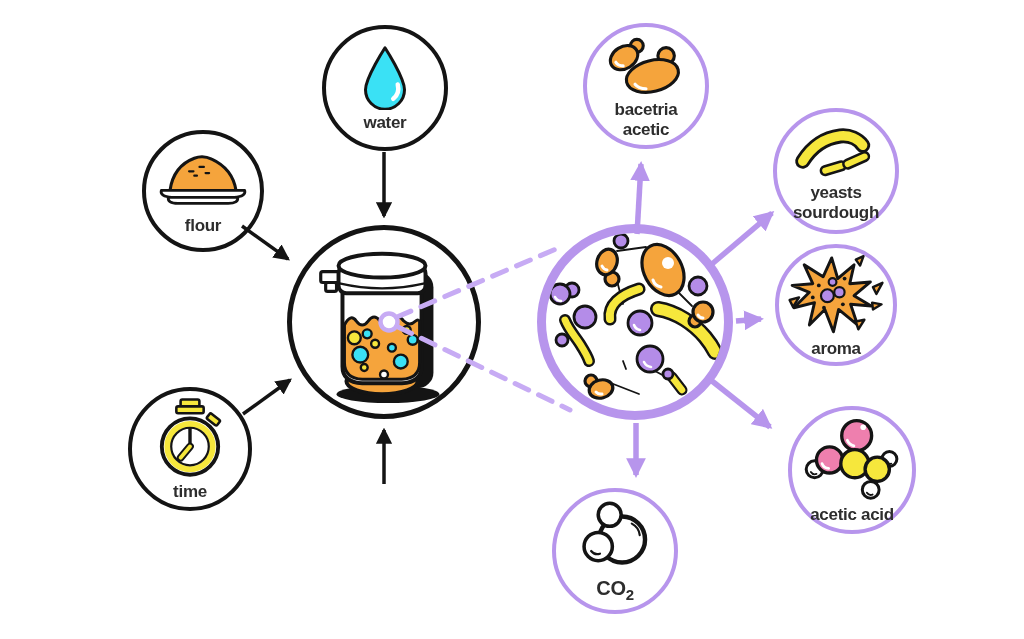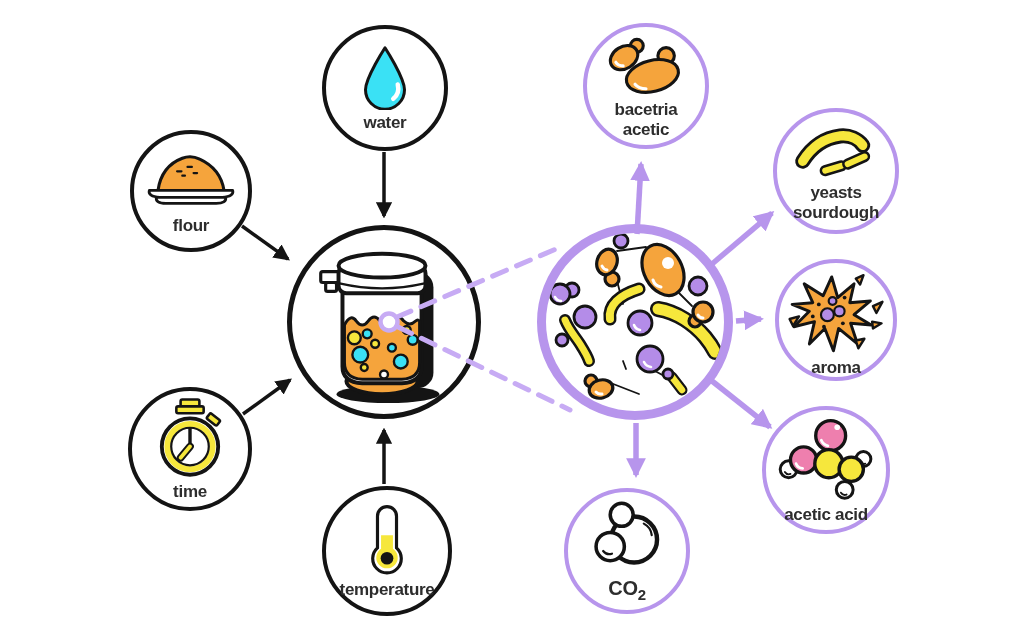--- a/index.html
+++ b/index.html
@@ -20,21 +20,21 @@
 <div class="stage">
 
   <div class="node blk" style="left:322px;top:25px;width:126px;height:126px;">
     <svg width="56" height="66" viewBox="0 0 70 88">
       <path d="M35 5 C35 5 9 45 9 61 A26 26 0 0 0 61 61 C61 45 35 5 35 5 Z" fill="#3ae1f5" stroke="#141414" stroke-width="4" stroke-linejoin="round"></path>
       <path d="M52 54 q3 12 -6 19" fill="none" stroke="#fff" stroke-width="6" stroke-linecap="round"></path>
     </svg>
     <div class="lbl">water</div>
   </div>
 
-  <div class="node blk" style="left:130px;top:130px;width:122px;height:122px;">
+  <div class="node blk" style="left:142px;top:130px;width:122px;height:122px;">
     <svg width="96" height="66" viewBox="0 0 108 76">
       <path d="M16 50 Q20 22 44 13 Q54 9 64 14 Q88 25 92 50 Z" fill="#f5a43c" stroke="#141414" stroke-width="3.5" stroke-linejoin="round"></path>
       <g stroke="#141414" stroke-width="2.6" stroke-linecap="round">
         <line x1="38" y1="28" x2="43" y2="28"></line>
         <line x1="50" y1="23" x2="55" y2="23"></line>
         <line x1="57" y1="30" x2="61" y2="30"></line>
         <line x1="44" y1="33" x2="47" y2="33"></line>
       </g>
       <path d="M6 50 L102 50 Q104 57 90 58 L18 58 Q4 57 6 50 Z" fill="#fff" stroke="#141414" stroke-width="3.2" stroke-linejoin="round"></path>
       <path d="M14 58 L94 58 Q95 65 83 65 L25 65 Q13 65 14 58 Z" fill="#fff" stroke="#141414" stroke-width="3.2" stroke-linejoin="round"></path>
@@ -50,28 +50,20 @@
       <circle cx="44" cy="58" r="33" fill="#fff" stroke="#141414" stroke-width="4.5"></circle>
       <circle cx="44" cy="58" r="26.5" fill="none" stroke="#f6e73c" stroke-width="7"></circle>
       <circle cx="44" cy="58" r="22" fill="none" stroke="#141414" stroke-width="2.6"></circle>
       <line x1="44" y1="58" x2="44" y2="37" stroke="#141414" stroke-width="4" stroke-linecap="round"></line>
       <line x1="44" y1="58" x2="33" y2="71" stroke="#141414" stroke-width="9" stroke-linecap="round"></line>
       <line x1="44" y1="58" x2="33" y2="71" stroke="#f6e73c" stroke-width="4.5" stroke-linecap="round"></line>
     </svg>
     <div class="lbl">time</div>
   </div>
 
-  <div class="node blk" style="left:322px;top:486px;width:130px;height:130px;">
-    <svg width="46" height="74" viewBox="0 0 58 92">
-      <path d="M17 16 A12 12 0 0 1 41 16 L41 56 A18 18 0 1 1 17 56 Z" fill="#fff" stroke="#141414" stroke-width="4" stroke-linejoin="round"></path>
-      <path d="M21.5 40 L36.5 40 L36.5 57 A13.5 13.5 0 1 1 21.5 57 Z" fill="#f6e73c"></path>
-      <circle cx="29" cy="69" r="8" fill="#141414"></circle>
-    </svg>
-    <div class="lbl">temperature</div>
-  </div>
 
   <div class="node blk" style="left:287px;top:225px;width:194px;height:194px;border-width:5px;">
     <svg width="160" height="173" viewBox="0 0 160 175">
       <rect x="52" y="36" width="78" height="118" rx="16" fill="#141414"></rect>
       <ellipse cx="84" cy="160" rx="52" ry="9" fill="#141414"></ellipse>
       <ellipse cx="78" cy="147" rx="36" ry="13" fill="#f5a43c" stroke="#141414" stroke-width="4"></ellipse>
       <rect x="16" y="36" width="20" height="11" rx="2" fill="#fff" stroke="#141414" stroke-width="3.2"></rect>
       <rect x="21" y="47" width="11" height="9" rx="2" fill="#fff" stroke="#141414" stroke-width="3.2"></rect>
       <path d="M38 56 L38 132 Q38 148 58 149 L98 149 Q118 148 118 132 L118 56 Z" fill="#fff" stroke="#141414" stroke-width="4" stroke-linejoin="round"></path>
       <path d="M40 90 Q46 78 52 86 Q58 94 64 86 Q70 78 76 86 Q82 94 88 86 Q94 78 100 86 Q106 92 112 86 Q114 84 116 86 L116 128 Q116 144 98 145 L58 145 Q40 144 40 128 Z" fill="#f5a43c" stroke="#141414" stroke-width="3"></path>
@@ -177,21 +169,21 @@
         <path d="M60 47 L78 39" stroke="#141414" stroke-width="12"></path>
         <path d="M60 47 L78 39" stroke="#f6e73c" stroke-width="6.5"></path>
       </g>
     </svg>
     <div class="lbl">
       <span style="display:block">yeasts</span>
       <span style="display:block">sourdough</span>
     </div>
   </div>
 
-  <div class="node pur" style="left:775px;top:259px;width:122px;height:122px;justify-content:flex-end;">
+  <div class="node pur" style="left:775px;top:244px;width:122px;height:122px;">
     <svg width="98" height="84" viewBox="0 0 114 96">
       <path d="M52 6 L59 30 L78 14 L73 36 L97 34 L78 50 L98 62 L74 60 L82 84 L60 66 L54 92 L44 66 L26 84 L32 58 L8 64 L26 46 L6 38 L30 36 L20 14 L42 28 Z" fill="#f5a43c" stroke="#141414" stroke-width="3.4" stroke-linejoin="round"></path>
       <g fill="#f5a43c" stroke="#141414" stroke-width="2.8" stroke-linejoin="round">
         <path d="M100 40 L111 35 L104 48 Z"></path>
         <path d="M99 58 L110 60 L100 66 Z"></path>
         <path d="M3 55 L14 52 L7 63 Z"></path>
         <path d="M80 80 L90 78 L83 89 Z"></path>
         <path d="M80 8 L89 4 L85 15 Z"></path>
       </g>
       <g fill="#b48ce8" stroke="#141414" stroke-width="2.5">
@@ -203,21 +195,21 @@
         <circle cx="37" cy="38" r="2.2"></circle>
         <circle cx="67" cy="30" r="2.2"></circle>
         <circle cx="43" cy="64" r="2.2"></circle>
         <circle cx="65" cy="60" r="2.2"></circle>
         <circle cx="30" cy="52" r="2.2"></circle>
       </g>
     </svg>
     <div class="lbl">aroma</div>
   </div>
 
-  <div class="node pur" style="left:762px;top:406px;width:128px;height:128px;">
+  <div class="node pur" style="left:788px;top:406px;width:128px;height:128px;">
     <svg width="100" height="86" viewBox="0 0 106 92">
       <circle cx="13" cy="57" r="9" fill="#fff" stroke="#141414" stroke-width="3.2"></circle>
       <circle cx="93" cy="46" r="8" fill="#fff" stroke="#141414" stroke-width="3.2"></circle>
       <circle cx="73" cy="79" r="9" fill="#fff" stroke="#141414" stroke-width="3.2"></circle>
       <circle cx="29" cy="47" r="14" fill="#ee7fae" stroke="#141414" stroke-width="3.6"></circle>
       <circle cx="58" cy="21" r="16" fill="#ee7fae" stroke="#141414" stroke-width="3.6"></circle>
       <circle cx="56" cy="51" r="15" fill="#f6e73c" stroke="#141414" stroke-width="3.6"></circle>
       <circle cx="80" cy="57" r="13" fill="#f6e73c" stroke="#141414" stroke-width="3.6"></circle>
       <g fill="none" stroke="#fff" stroke-width="3" stroke-linecap="round">
         <path d="M21 51 a8 8 0 0 0 7 5"></path>
@@ -226,21 +218,21 @@
       <circle cx="65" cy="12" r="3" fill="#fff"></circle>
       <g fill="none" stroke="#141414" stroke-width="2" stroke-linecap="round">
         <path d="M9 60 a5 5 0 0 0 6 2"></path>
         <path d="M69 82 a5 5 0 0 0 6 2"></path>
         <path d="M90 49 a4 4 0 0 0 5 2"></path>
       </g>
     </svg>
     <div class="lbl">acetic acid</div>
   </div>
 
-  <div class="node pur" style="left:564px;top:488px;width:126px;height:126px;">
+  <div class="node pur" style="left:552px;top:488px;width:126px;height:126px;">
     <svg width="78" height="76" viewBox="0 0 88 86">
       <circle cx="52" cy="47" r="26" fill="#fff" stroke="#141414" stroke-width="5"></circle>
       <path d="M63 29 a17 17 0 0 1 9 13" fill="none" stroke="#141414" stroke-width="2.5" stroke-linecap="round"></path>
       <circle cx="38" cy="19" r="13" fill="#fff" stroke="#141414" stroke-width="4"></circle>
       <circle cx="25" cy="55" r="16" fill="#fff" stroke="#141414" stroke-width="4"></circle>
       <path d="M17 60 a9 9 0 0 0 10 3" fill="none" stroke="#141414" stroke-width="2.5" stroke-linecap="round"></path>
     </svg>
     <div class="lbl co2"><span>CO</span><sub>2</sub></div>
   </div>
 

